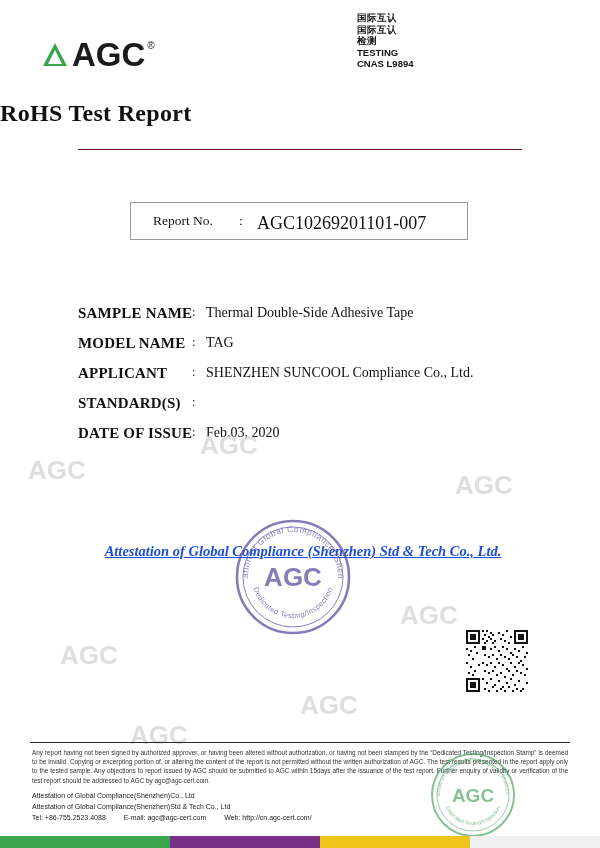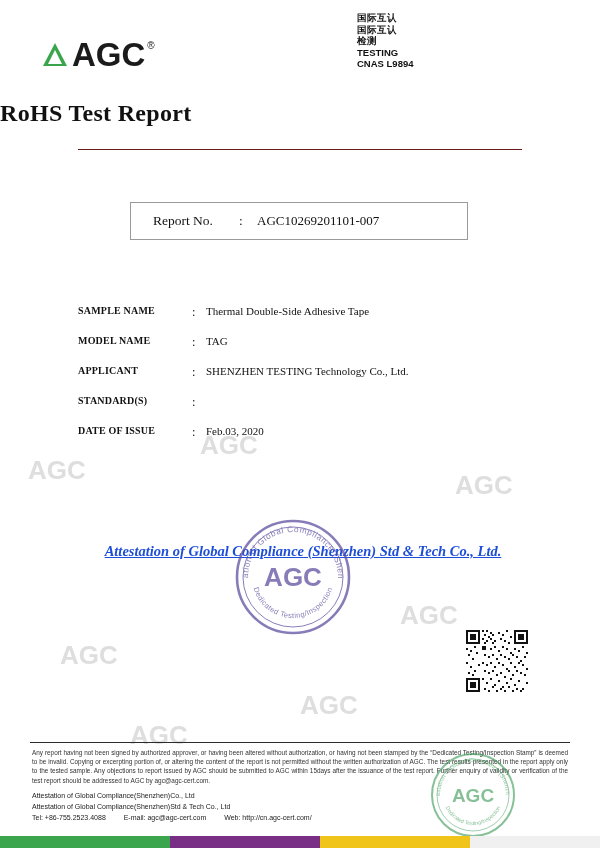--- a/index.html
+++ b/index.html
@@ -136,56 +136,56 @@
   .report-box .colon {
     position: absolute;
     left: 108px;
     top: 10px;
     font-size: 13.5px;
   }
   .report-box .val {
     position: absolute;
     left: 126px;
     top: 10px;
-    font-size: 13px;
+    font-size: 18px;
     font-family: "Liberation Serif", serif;
     color: #111;
   }
 
   
   .fields {
     position: absolute;
     left: 78px;
     top: 305px;
     width: 460px;
   }
   .field-row {
     position: relative;
     height: 30px;
   }
   .field-label {
     position: absolute;
     left: 0;
     top: 0;
     font-weight: bold;
-    font-size: 10px;
+    font-size: 15px;
     letter-spacing: 0.2px;
     font-family: "Liberation Serif", serif;
   }
   .field-colon {
     position: absolute;
     left: 114px;
     top: 0;
     font-size: 12.5px;
   }
   .field-value {
     position: absolute;
     left: 128px;
     top: 0;
-    font-size: 11px;
+    font-size: 14px;
     font-family: "Liberation Serif", serif;
   }
 
   
   .attestation {
     position: absolute;
     left: 78px;
     top: 543px;
     width: 450px;
     font-family: "Liberation Serif", serif;
@@ -338,21 +338,21 @@
 
     <div class="field-row">
       <span class="field-label">MODEL NAME</span>
       <span class="field-colon">:</span>
       <span class="field-value">TAG</span>
     </div>
 
     <div class="field-row">
       <span class="field-label">APPLICANT</span>
       <span class="field-colon">:</span>
-      <span class="field-value">SHENZHEN  TESTING  Technology Co., Ltd.</span>
+      <span class="field-value">SHENZHEN  SUNCOOL  Compliance Co., Ltd.</span>
     </div>
 
     <div class="field-row">
       <span class="field-label">STANDARD(S)</span>
       <span class="field-colon">:</span>
     </div>
 
     <div class="field-row">
       <span class="field-label">DATE OF ISSUE</span>
       <span class="field-colon">:</span>

